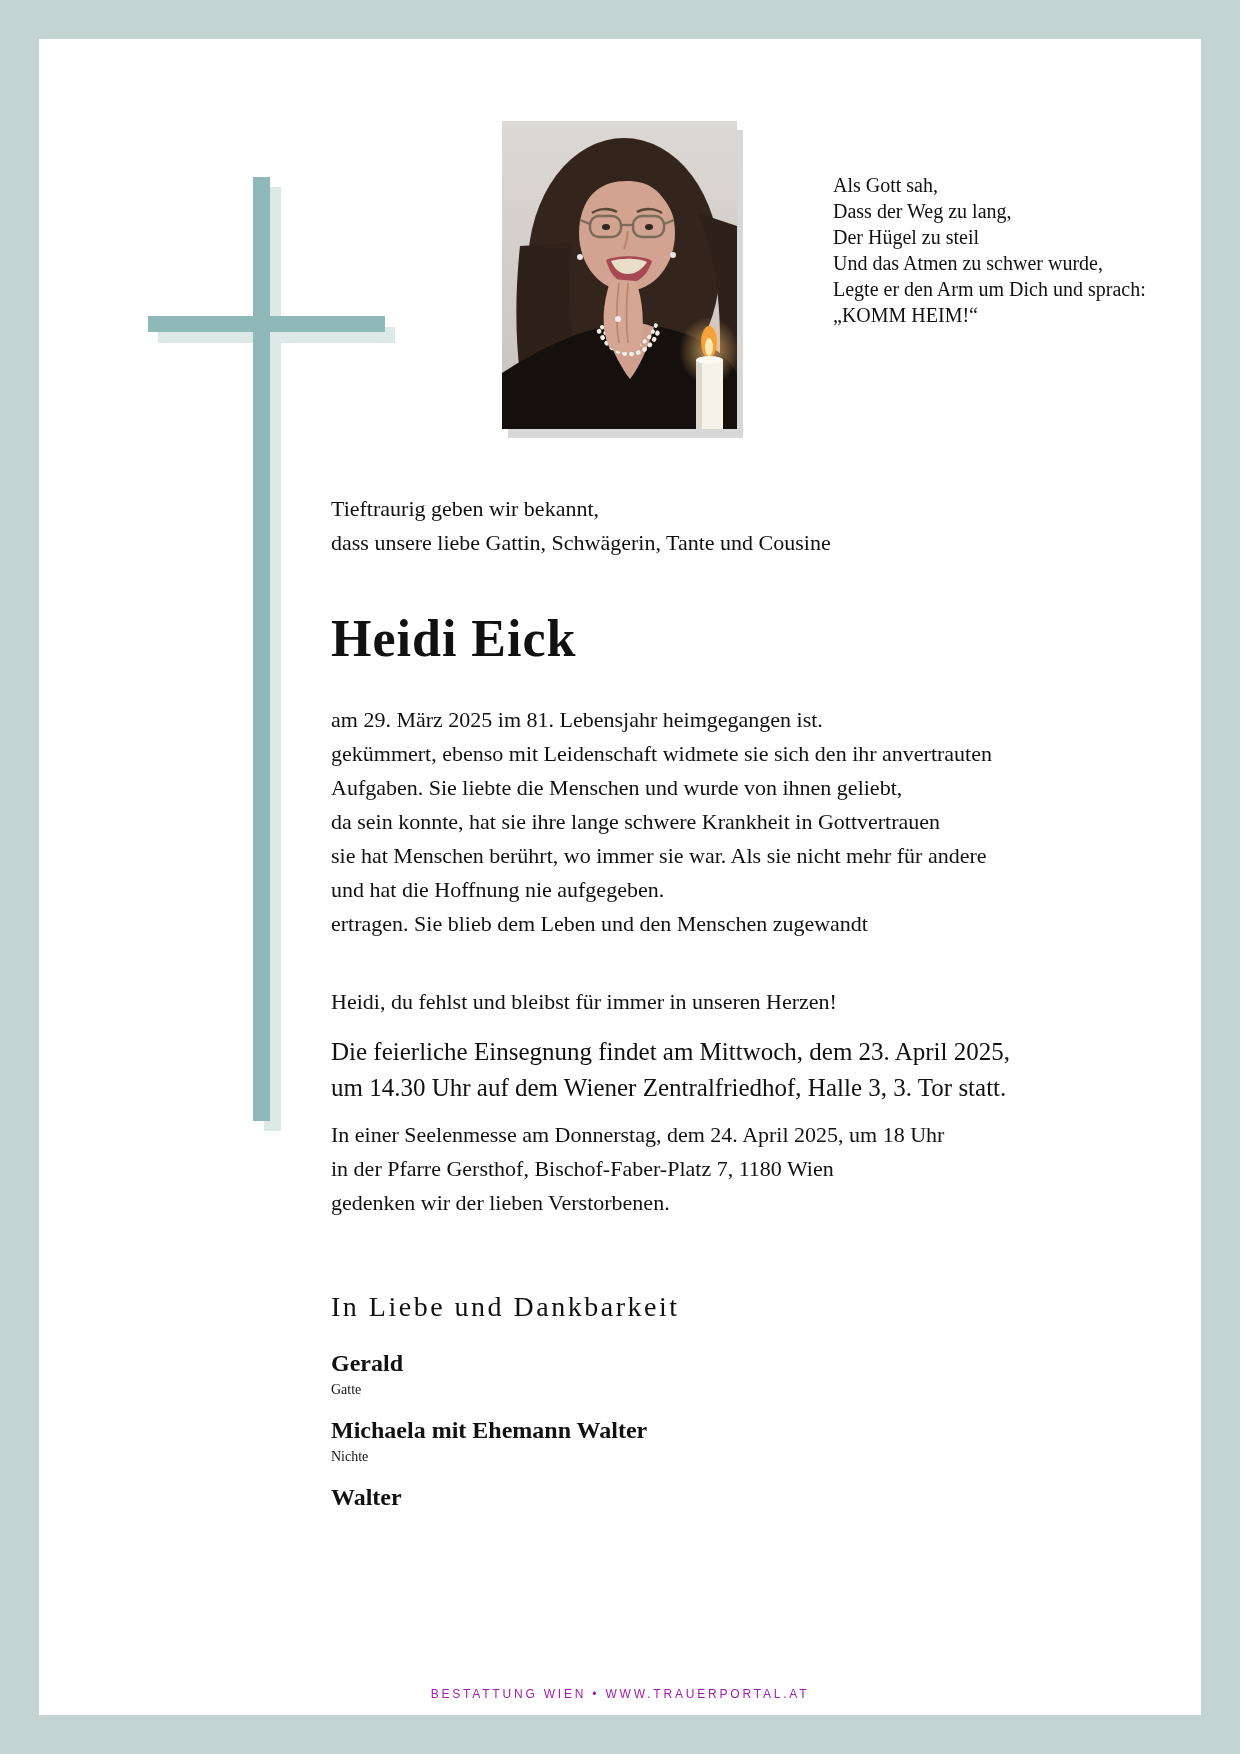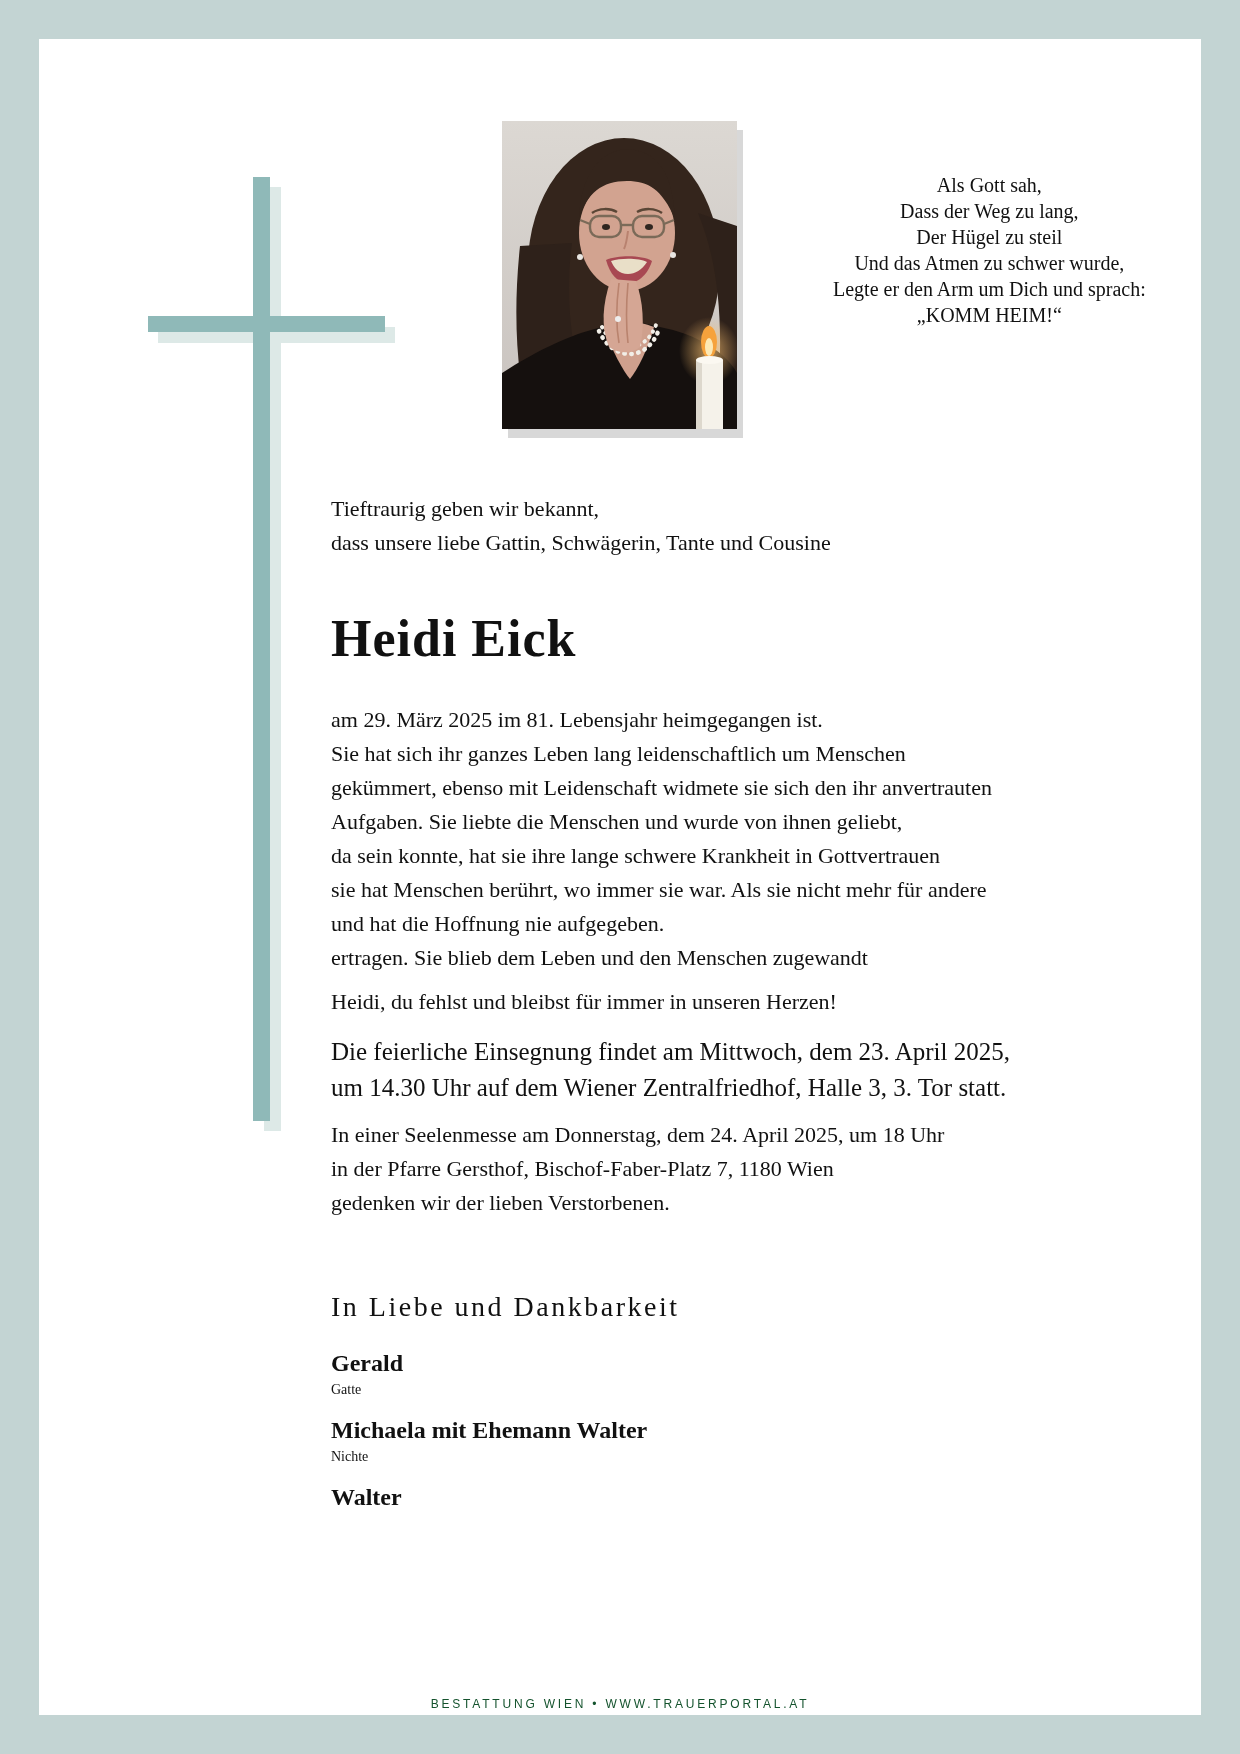--- a/index.html
+++ b/index.html
@@ -28,21 +28,21 @@
     width:235px; height:308px; background:#d8d8d8;
   }
   #photo {
     position:absolute; left:502px; top:121px;
     width:235px; height:308px; overflow:hidden;
   }
 
   
   #verse {
     position:absolute; left:833px; top:172px;
-    font-size:20px; line-height:26px; text-align:center;
+    font-size:20px; line-height:26px; text-align:left;
     white-space:nowrap;
   }
 
   
   .col { position:absolute; left:331px; width:800px; text-align:left; white-space:nowrap; }
 
   #intro      { top:492px;  font-size:22px; line-height:34px; }
   #deceased   { top:608px;  font-size:52px; line-height:62px; font-weight:bold; letter-spacing:1px; }
   #body-text  { top:703px;  font-size:22px; line-height:34px; }
   #tribute    { top:985px;  font-size:22px; line-height:34px; }
@@ -54,23 +54,22 @@
   }
   #mourners { top:1349px; }
   .mourner { margin-bottom:13px; }
   .mourner-name { font-size:24px; font-weight:bold; line-height:28px; }
   .mourner-relation { font-size:14px; line-height:26px; }
 
   #footer {
     position:absolute; left:39px; top:1687px; width:1162px;
     text-align:center;
     font-family:"Liberation Sans", sans-serif;
-    font-size:12px; letter-spacing:2.8px; color:#14532d;
+    font-size:12px; letter-spacing:2.8px; color:#a21caf;
     white-space:nowrap;
-    margin-top:10px;
   }
 </style>
 </head>
 <body>
 
 <div id="canvas">
   <div id="sheet"></div>
 
   <div class="cross-bar cross-shadow" style="left:264px; top:187px; width:17px; height:944px;"></div>
   <div class="cross-bar cross-shadow" style="left:158px; top:327px; width:237px; height:16px;"></div>
@@ -154,21 +153,20 @@
 
   <div id="intro" class="col">
     <div>Tieftraurig geben wir bekannt,</div>
     <div>dass unsere liebe Gattin, Schwägerin, Tante und Cousine</div>
   </div>
 
   <div id="deceased" class="col">Heidi Eick</div>
 
   <div id="body-text" class="col">
     <div>am 29. März 2025 im 81. Lebensjahr heimgegangen ist.</div>
-    <div>Sie hat sich ihr ganzes Leben lang leidenschaftlich um Menschen</div>
     <div>gekümmert, ebenso mit Leidenschaft widmete sie sich den ihr anvertrauten</div>
     <div>Aufgaben. Sie liebte die Menschen und wurde von ihnen geliebt,</div>
     <div>da sein konnte, hat sie ihre lange schwere Krankheit in Gottvertrauen</div>
     <div>sie hat Menschen berührt, wo immer sie war. Als sie nicht mehr für andere</div>
     <div>und hat die Hoffnung nie aufgegeben.</div>
     <div>ertragen. Sie blieb dem Leben und den Menschen zugewandt</div>
   </div>
 
   <div id="tribute" class="col">Heidi, du fehlst und bleibst für immer in unseren Herzen!</div>
 

